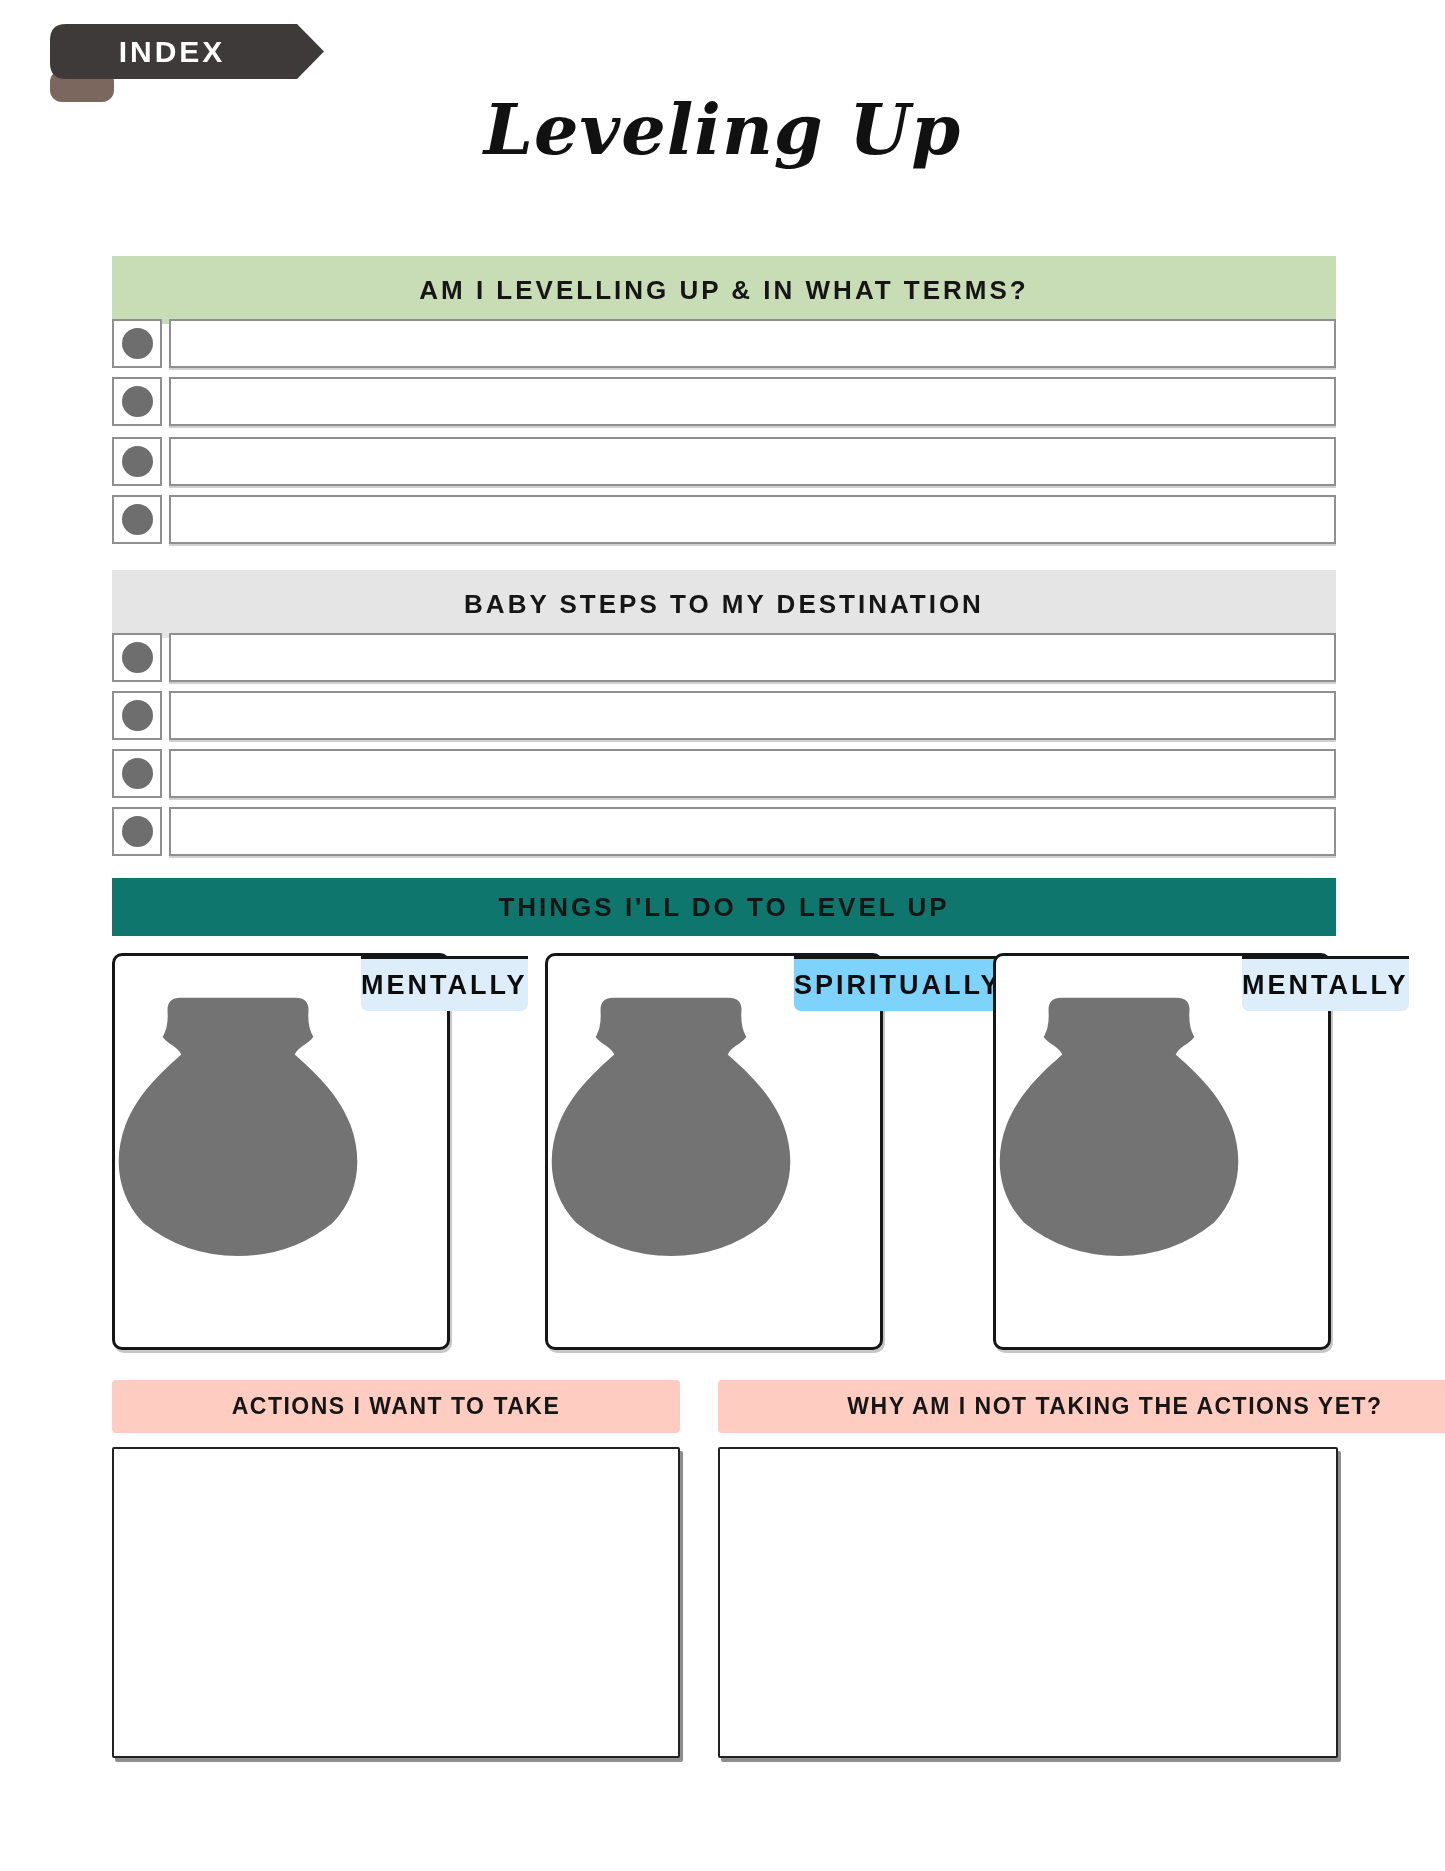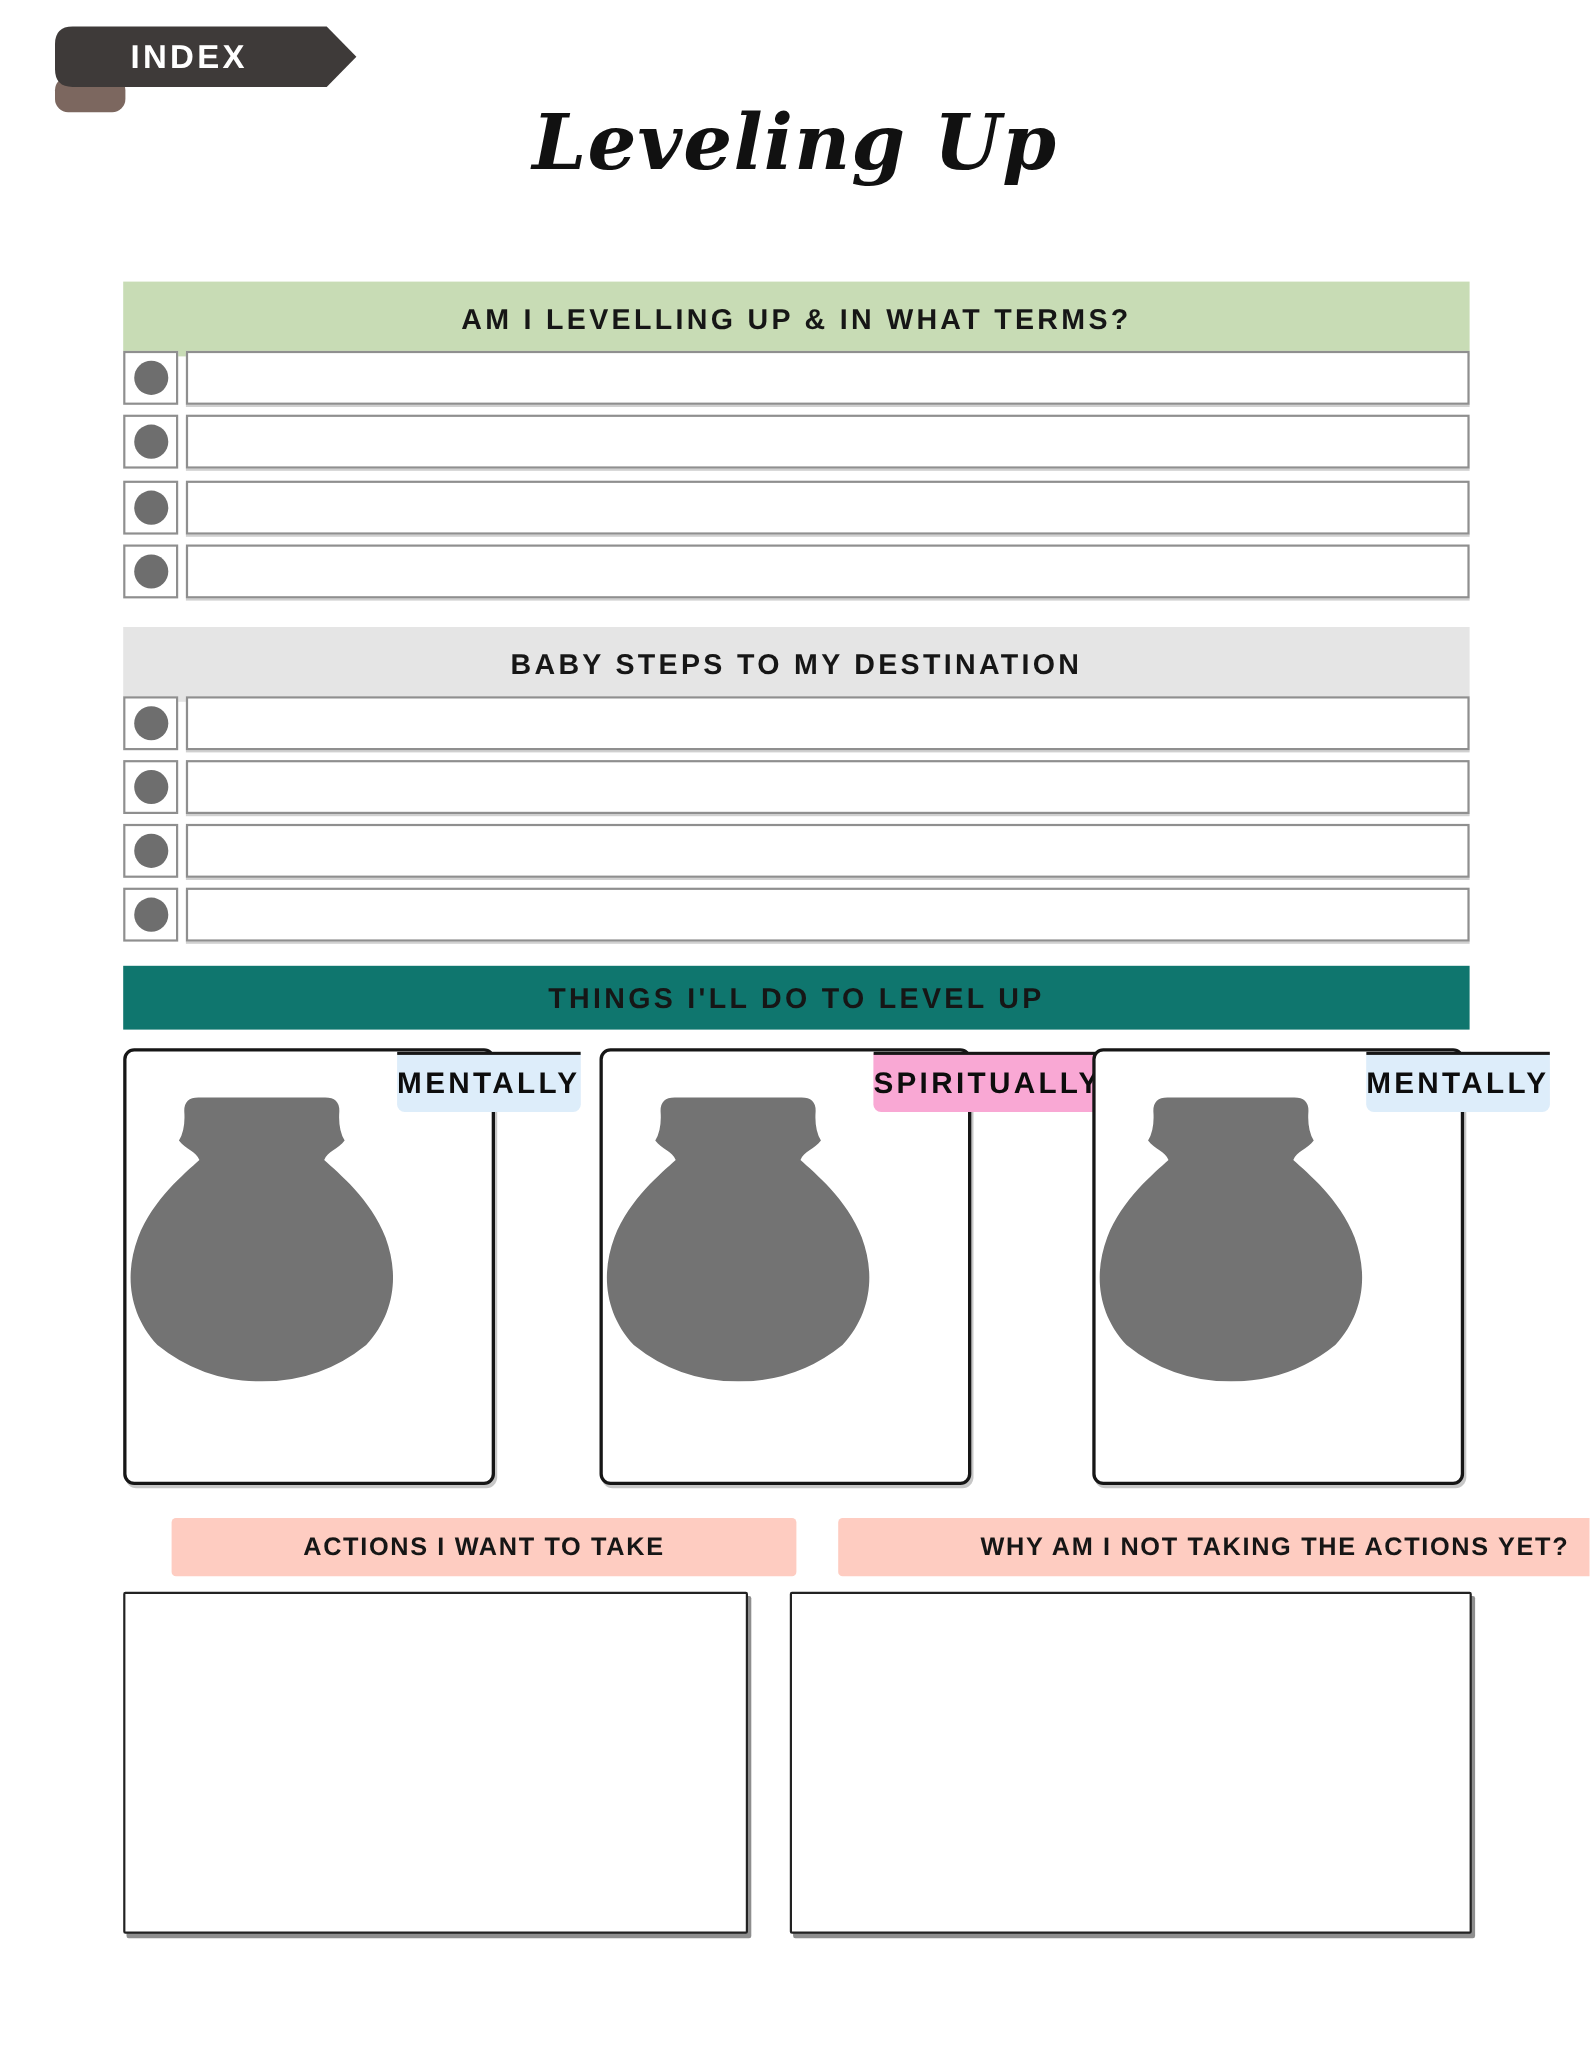--- a/index.html
+++ b/index.html
@@ -33,21 +33,21 @@
     border:3px solid #161616;border-radius:10px;background:#fff;
     display:flex;flex-direction:row;box-shadow:2px 3px 0 rgba(70,70,70,.30);}
   .card-body{flex:1;display:flex;align-items:flex-start;justify-content:center;padding-top:32px;}
   .card-label{height:52px;border-top:3px solid #161616;border-radius:0 0 7px 7px;
     display:flex;align-items:center;justify-content:center;
     font-weight:700;font-size:27px;letter-spacing:3px;color:#0d0d0d;}
 
   
   .pink-bar{position:absolute;top:1380px;height:53px;border-radius:4px;
     display:flex;align-items:center;justify-content:center;
-    font-weight:700;font-size:23px;letter-spacing:1.5px;color:#161616;margin-left:44px;}
+    font-weight:700;font-size:23px;letter-spacing:1.5px;color:#161616;}
   .pink-left{left:112px;width:568px;}
   .pink-right{left:718px;width:722px;padding-left:36px;}
 
   
   .note-box{position:absolute;top:1447px;height:311px;box-sizing:border-box;
     border:2.5px solid #222;background:#fff;border-radius:2px;
     box-shadow:3px 4px 0 rgba(50,50,50,.55);}
   .note-left{left:112px;width:568px;}
   .note-right{left:718px;width:620px;}
 </style>
@@ -140,21 +140,21 @@
 </div>
 
 <div class="card" style="left:545px;">
   <div class="card-body">
     <svg width="246" height="268" viewBox="0 0 250 274">
       <path fill="#737373" d="M 66 10 H 184 Q 198 10 197 24 Q 196 40 202 50 C 196 58 186 60 183 68
         C 196 80 226 104 240 140 C 252 172 250 210 222 240 Q 180 274 125 274 Q 70 274 28 240
         C 0 210 -2 172 10 140 C 24 104 54 80 67 68 C 64 60 54 58 48 50 Q 54 40 53 24 Q 52 10 66 10 Z"></path>
     </svg>
   </div>
-  <div class="card-label" style="background-color: #f9a8d4; text-align: center;">
+  <div class="card-label" style="background-color: #7dd3fc; text-align: center;">
     <span>SPIRITUALLY</span>
   </div>
 </div>
 
 <div class="card" style="left:993px;">
   <div class="card-body">
     <svg width="246" height="268" viewBox="0 0 250 274">
       <path fill="#737373" d="M 66 10 H 184 Q 198 10 197 24 Q 196 40 202 50 C 196 58 186 60 183 68
         C 196 80 226 104 240 140 C 252 172 250 210 222 240 Q 180 274 125 274 Q 70 274 28 240
         C 0 210 -2 172 10 140 C 24 104 54 80 67 68 C 64 60 54 58 48 50 Q 54 40 53 24 Q 52 10 66 10 Z"></path>

